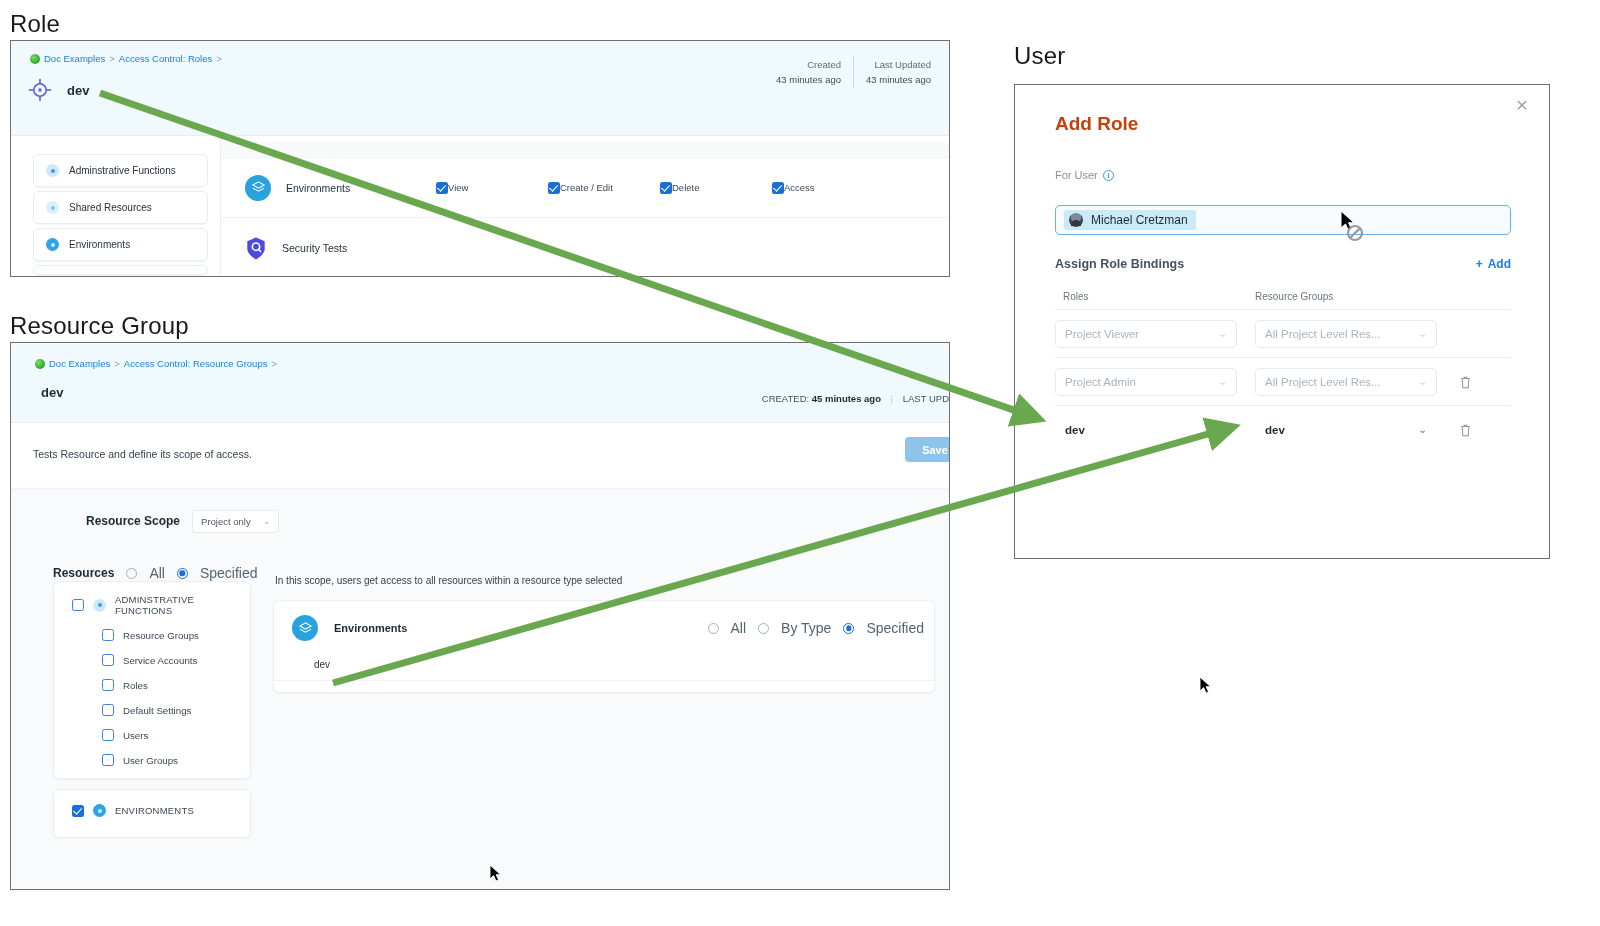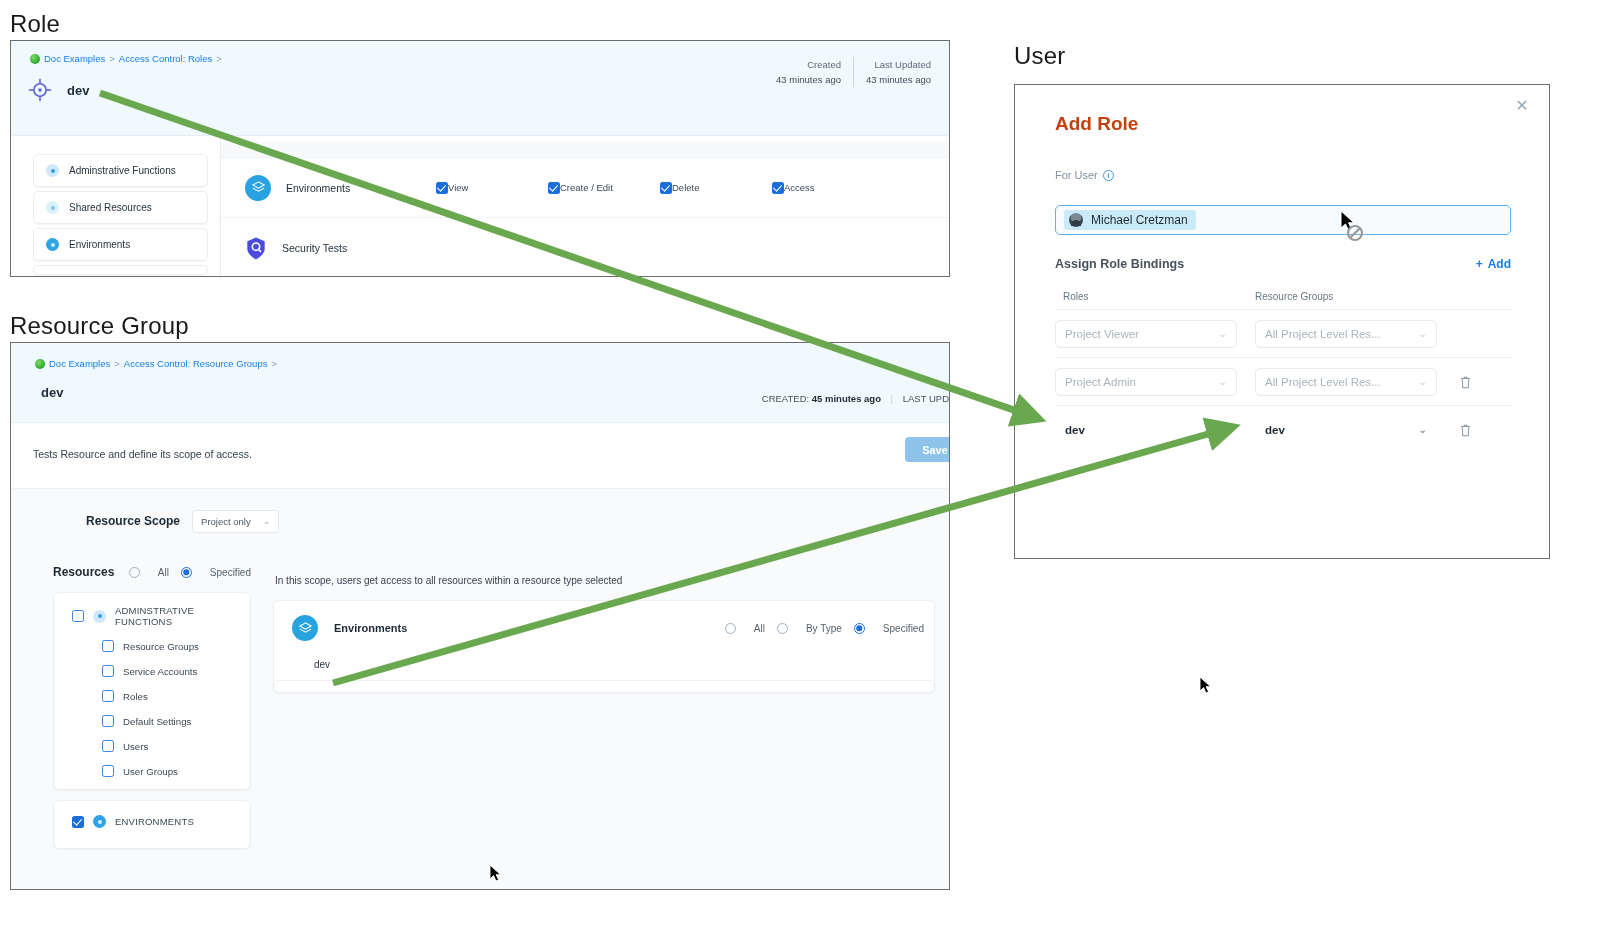--- a/index.html
+++ b/index.html
@@ -133,27 +133,27 @@
   .rg-scope-bar { height:64px; background:#f8fafc; display:flex; align-items:center; padding-left:40px; }
   .rg-scope-bar .lbl { font-size:12px; font-weight:700; color:#1d2a36; margin-right:12px;padding-left:35px; }
   .sel {
     height:23px; border:1px solid #e3e9ef; border-radius:4px; background:#fff;
     display:inline-flex; align-items:center; gap:12px; padding:0 8px;
     font-size:9.5px; color:#4a5663;
   }
   .sel .cv { color:#9aa7b4; font-size:9px; }
   .rg-main { display:flex; height:337px; background:#f8fafc; }
   .rg-left { width:250px; padding:12px 10px 0 42px; }
-  .res-hdr { display:flex; align-items:center; margin-bottom:13px; }
+  .res-hdr { display:flex; align-items:center; margin-bottom:0; }
   .res-hdr .t { font-size:12px; font-weight:700; color:#1d2a36; margin-right:auto;}
   .radio { width:11px;height:11px;border-radius:50%;border:1.4px solid #9fb0c0; flex:none; position:relative;}
   .radio.on { border-color:#1b6fd6; }
   .radio.on::after{ content:""; position:absolute; left:50%;top:50%;
     width:5.5px;height:5.5px;border-radius:50%;background:#1b6fd6;transform:translate(-50%,-50%);}
-  .rop { display:flex; align-items:center; gap:18px; font-size:10px; color:#55636f; margin-left:12px;}
+  .rop { display:flex; align-items:center; gap:12px; font-size:14px; color:#55636f; margin-left:12px;}
   .res-card {
     background:#fff; border:1px solid #eaeff4; border-radius:6px;
     padding:12px 10px 12px 18px; margin-bottom:10px;
     box-shadow:0 1px 2px rgba(16,30,54,.04);
   }
   .cb-o { width:12px;height:12px;border-radius:2.5px;border:1.5px solid #3b82d8;background:#fff;flex:none;}
   .cb-f { width:12px;height:12px;border-radius:2.5px;background:#1b6fd6;position:relative;flex:none;}
   .cb-f::after{content:"";position:absolute;left:3px;top:1px;width:4px;height:7px;
     border:solid #fff;border-width:0 1.6px 1.6px 0;transform:rotate(42deg);}
   .cat-row { display:flex; align-items:center; gap:9px; font-size:9.5px; color:#3b4855; letter-spacing:.2px;}

